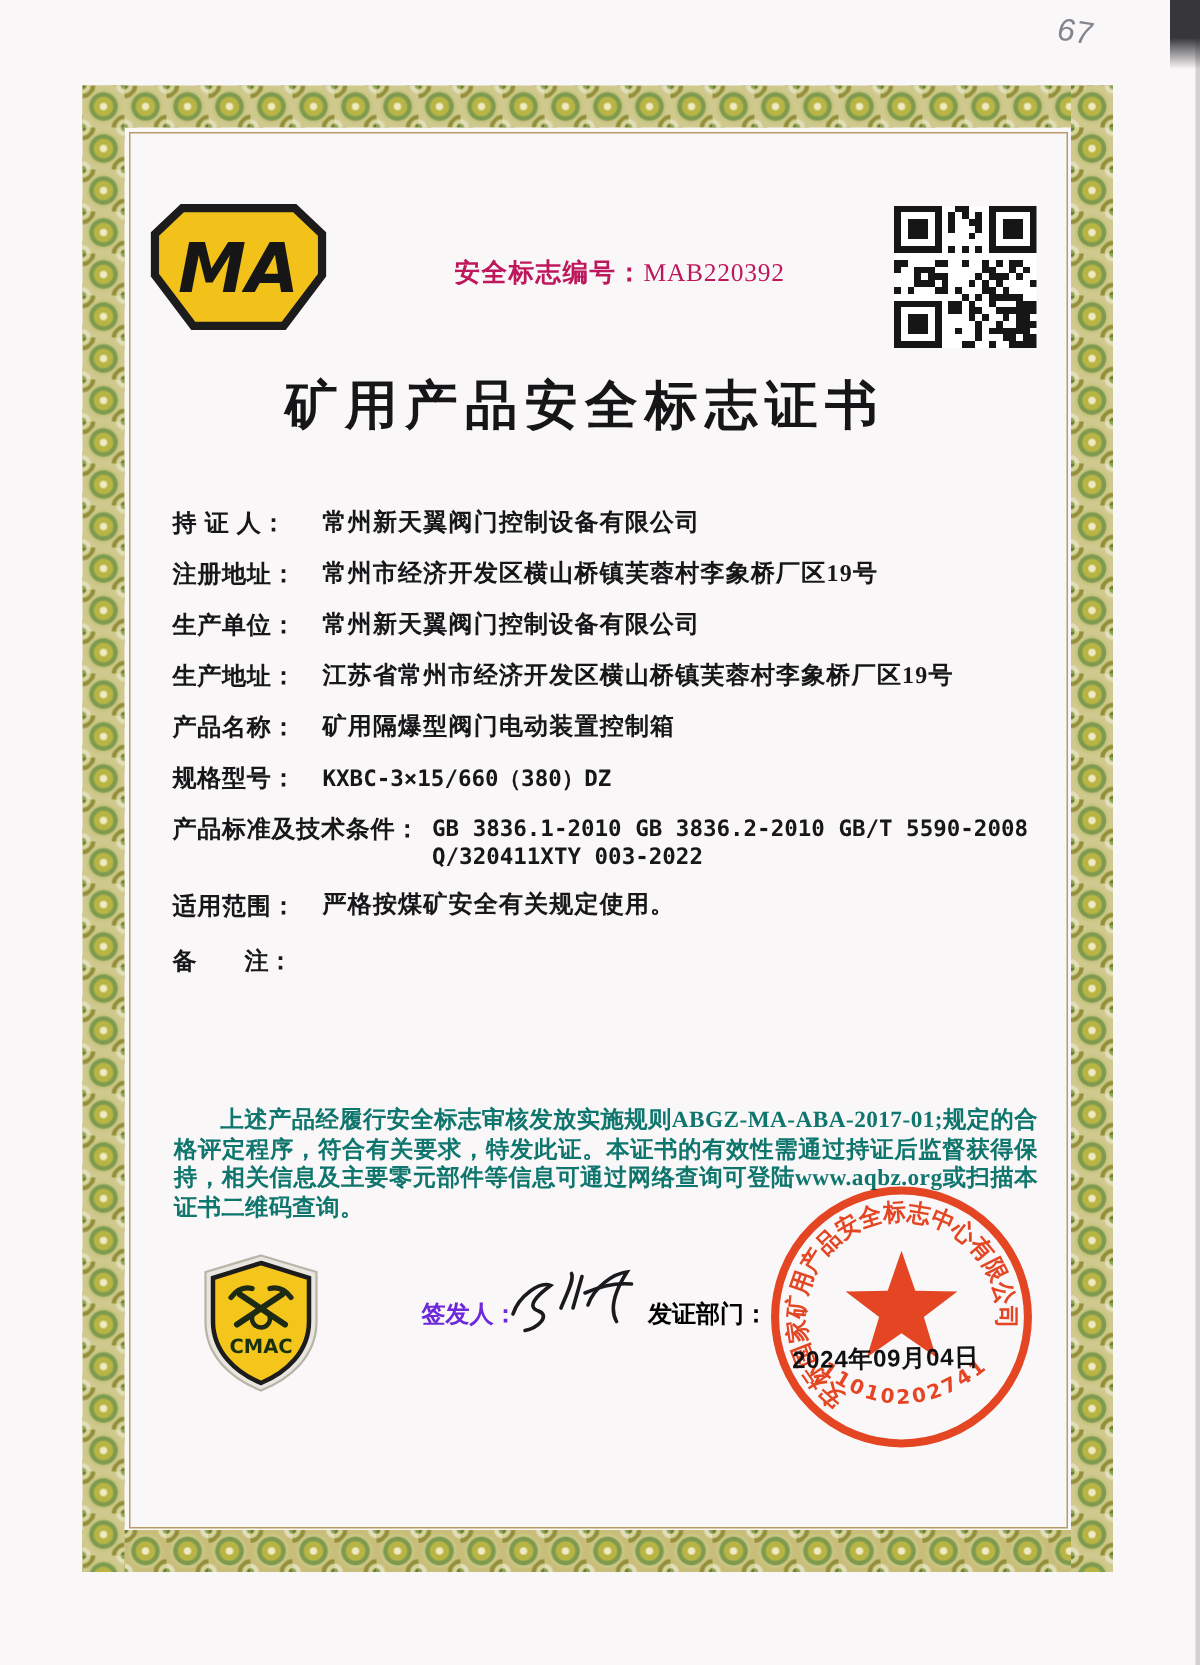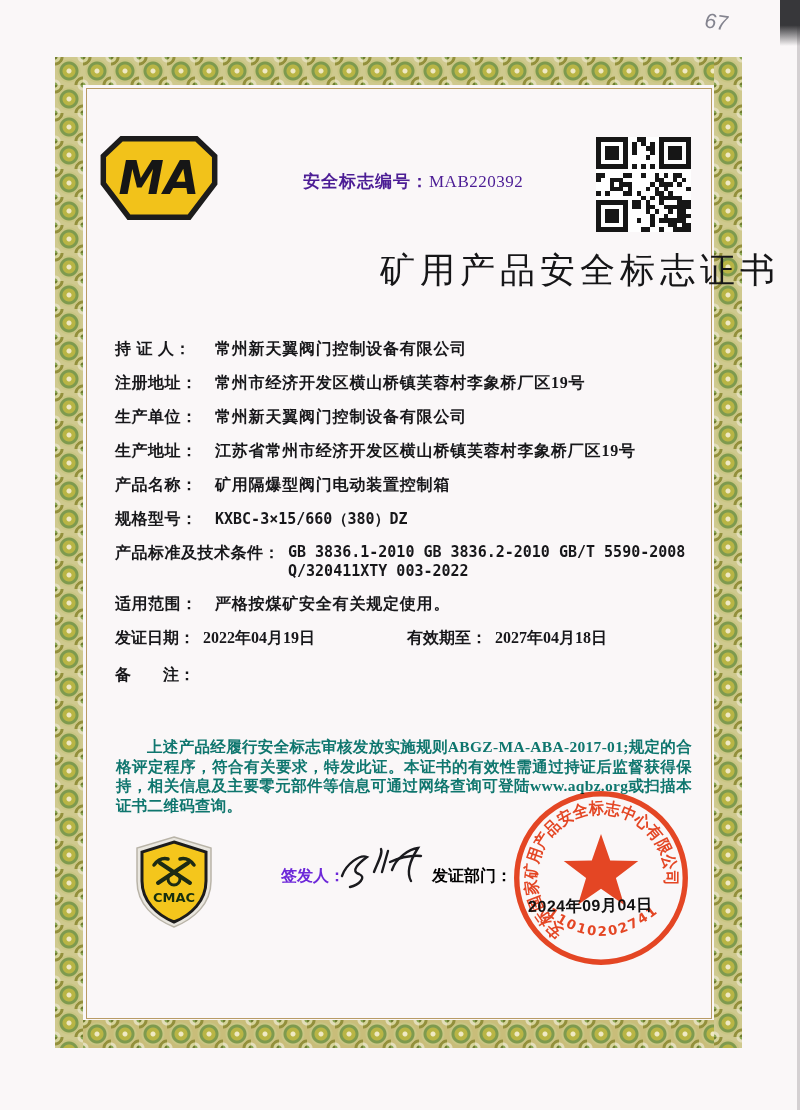--- a/index.html
+++ b/index.html
@@ -24,27 +24,27 @@
 
   
   .scan-corner{position:absolute;right:0;top:0;width:20px;height:46px;
     background:linear-gradient(180deg,#37373a 55%,rgba(55,55,58,0));}
   .scan-edge{position:absolute;right:0;top:0;width:3px;height:1110px;background:#d4d0d2;}
   .pencil-note{position:absolute;left:705px;top:10px;font-size:21px;color:#84848f;
     transform:rotate(9deg) skewX(-6deg);font-weight:400;}
 
   
   .ma-logo{position:absolute;left:98px;top:136px;}
-  .certno{position:absolute;left:303px;top:170px;white-space:nowrap;font-size:17px;color:#4c1d95;}
+  .certno{position:absolute;left:303px;top:170px;white-space:nowrap;font-size:17px;color:#be185d;}
   .certno .lab{font-weight:bold;letter-spacing:1px;}
   .certno .val{font-family:"Liberation Serif",serif;letter-spacing:0.5px;}
   .qr{position:absolute;left:596px;top:137px;width:95px;height:95px;}
 
-  .title{position:absolute;left:0;top:247px;width:780px;text-align:right;
-    font-family:"Liberation Serif",serif;font-weight:normal;font-size:35px;
+  .title{position:absolute;left:0;top:247px;width:780px;text-align:center;
+    font-family:"Liberation Serif",serif;font-weight:bold;font-size:35px;
     letter-spacing:5px;color:#161618;}
 
   
   .fields{position:absolute;left:115px;top:339px;width:584px;color:#17171a;}
   .frow{display:flex;align-items:flex-start;margin-bottom:13px;}
   .flabel{width:100px;flex-shrink:0;font-weight:bold;font-size:16px;letter-spacing:0.5px;white-space:nowrap;}
   .fvalue{font-family:"Liberation Serif",serif;font-weight:bold;font-size:16px;letter-spacing:0.8px;line-height:20px;}
   .fvalue.num{font-family:"DejaVu Sans Mono",monospace;font-size:15px;letter-spacing:0;}
   .frow.long .flabel{width:auto;margin-right:8px;}
   .frow.long .fvalue{width:420px;line-height:19px;}
@@ -337,27 +337,20 @@
     </div>
     <div class="frow long">
       <div class="flabel">产品标准及技术条件：</div>
       <div class="fvalue num">GB 3836.1-2010 GB 3836.2-2010 GB/T 5590-2008 Q/320411XTY 003-2022</div>
     </div>
     <div class="frow">
       <div class="flabel">适用范围：</div>
       <div class="fvalue">严格按煤矿安全有关规定使用。</div>
     </div>
 
-    <div class="daterow">
-      <div class="dlabel">发证日期：</div>
-      <div class="dval">2022年04月19日</div>
-      <div class="spacer"></div>
-      <div class="dlabel">有效期至：</div>
-      <div class="dval">2027年04月18日</div>
-    </div>
 
     <div class="remark">备　　注：</div>
   </div>
 
   <div class="statement">上述产品经履行安全标志审核发放实施规则ABGZ-MA-ABA-2017-01;规定的合格评定程序，符合有关要求，特发此证。本证书的有效性需通过持证后监督获得保持，相关信息及主要零元部件等信息可通过网络查询可登陆www.aqbz.org或扫描本证书二维码查询。</div>
 
   <div class="cmac">
     <svg width="84" height="94" viewBox="0 0 84 94">
       <path d="M42,2 L79,13 L79,46 C79,69 62,84 42,92 C22,84 5,69 5,46 L5,13 Z" fill="#e9e6df" stroke="#b9b4a8" stroke-width="1.5"></path>
       <path d="M42,7 L74,17 L74,46 C74,66 59,80 42,87 C25,80 10,66 10,46 L10,17 Z" fill="#f4c61c" stroke="#1c1c1c" stroke-width="3"></path>

